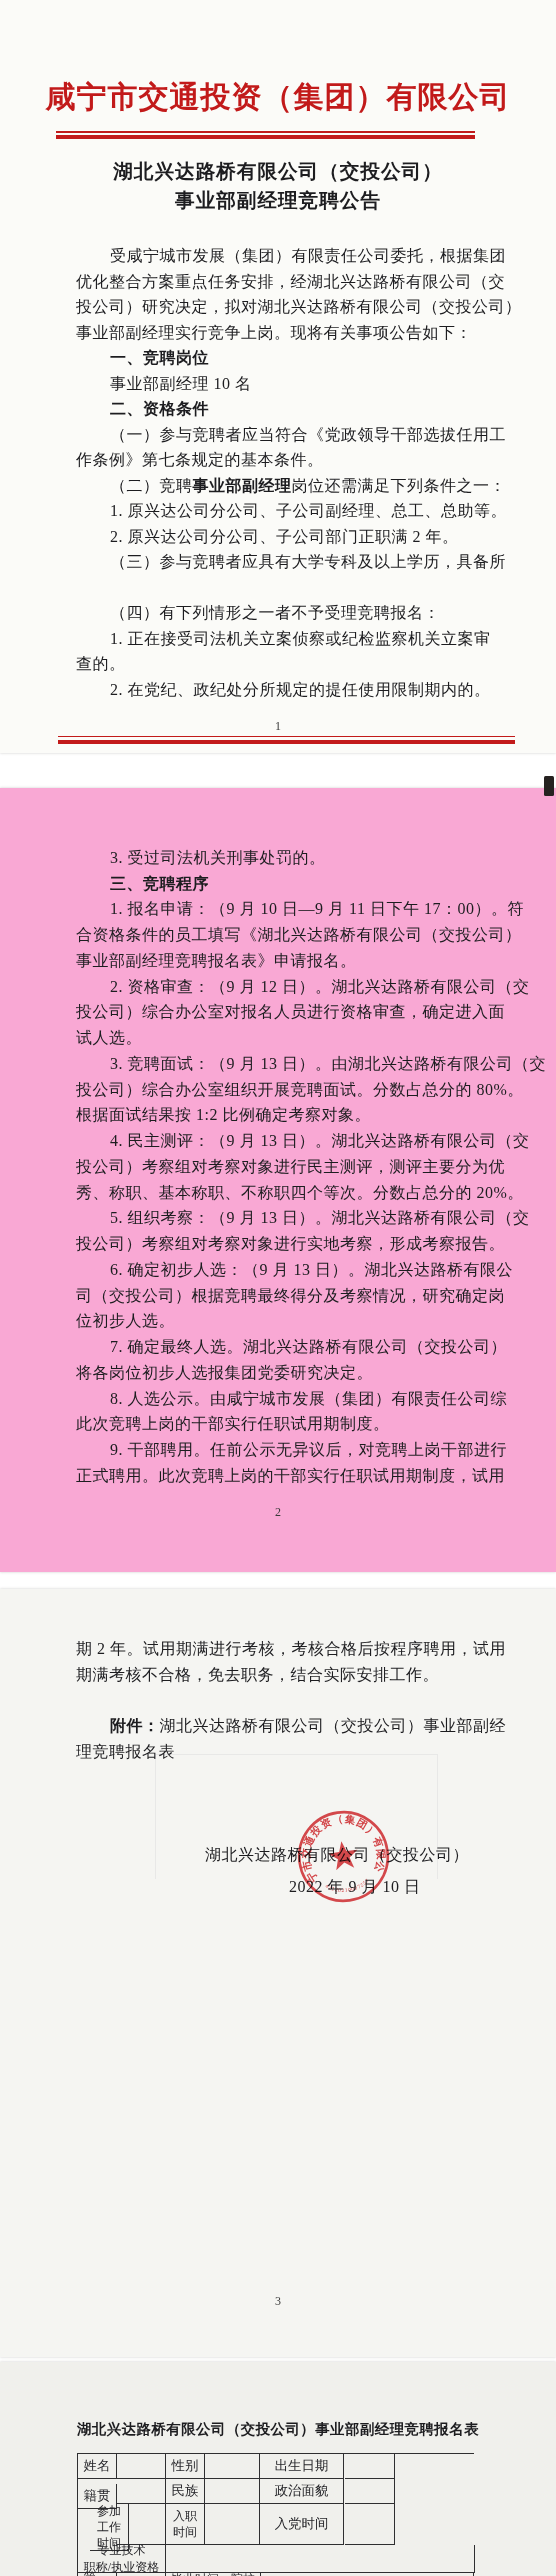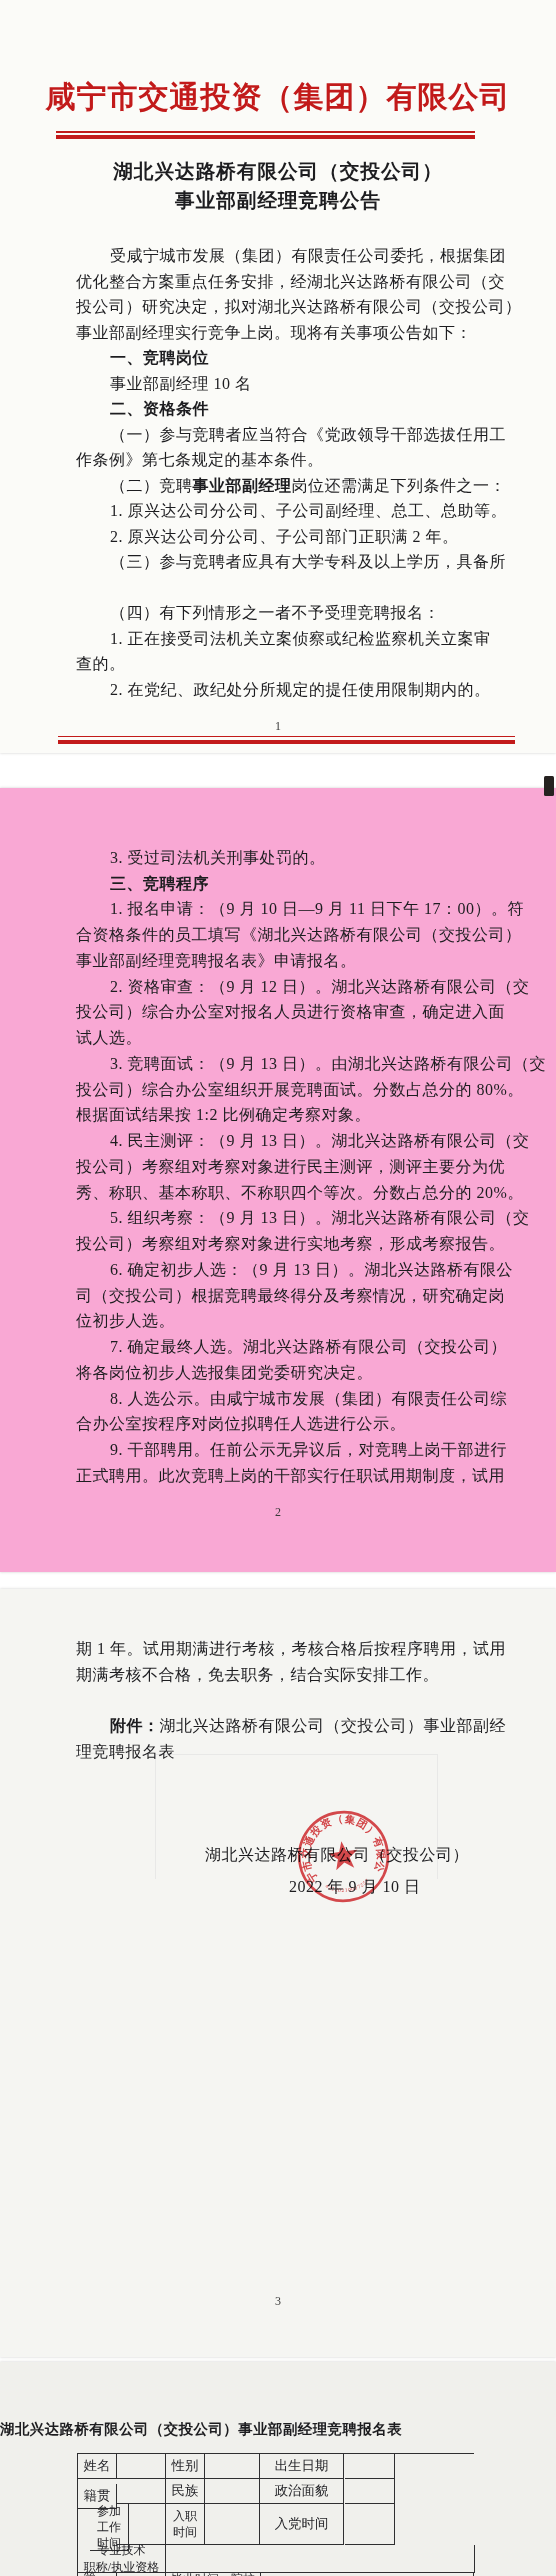--- a/index.html
+++ b/index.html
@@ -24,21 +24,21 @@
       letter-spacing:0.5px;white-space:nowrap;color:var(--ink);}
   .ind{text-indent:34px;}
   .hd{font-family:"Liberation Sans","DejaVu Sans",sans-serif;font-weight:700;}
   .ln b{font-family:"Liberation Sans","DejaVu Sans",sans-serif;font-weight:700;}
   .pgno{position:absolute;left:0;width:556px;text-align:center;font-size:12px;color:#3a3a3a;}
 
   .signer{position:absolute;font-size:16px;letter-spacing:0.5px;white-space:nowrap;}
   .stamp{position:absolute;left:292px;top:1805px;width:103px;height:103px;
          transform:rotate(-8deg);opacity:.9;mix-blend-mode:multiply;}
 
-  .form-title{position:absolute;top:2420px;left:0;width:556px;
+  .form-title{position:absolute;top:2420px;left:0;width:556px;text-align:center;
       font-size:14.4px;font-weight:700;letter-spacing:0.5px;}
   #ftable{position:absolute;left:77px;top:2453px;width:396px;height:671px;
       border-left:1px solid var(--line);border-top:1px solid var(--line);box-sizing:content-box;}
   .tc{position:absolute;border-right:1px solid var(--line);border-bottom:1px solid var(--line);
       box-sizing:border-box;display:flex;align-items:center;justify-content:center;
       text-align:center;font-size:13.4px;color:#26262a;white-space:pre-line;line-height:1.45;}
   .tc.sm{font-size:12px;line-height:1.35;}
 
   .ghost{position:absolute;pointer-events:none;}
   .gline{background:rgba(120,120,140,.10);}
@@ -95,29 +95,29 @@
     <div class="ln" style="top:369px">投公司）考察组对考察对象进行民主测评，测评主要分为优</div>
     <div class="ln" style="top:395px">秀、称职、基本称职、不称职四个等次。分数占总分的 20%。</div>
     <div class="ln ind" style="top:420px">5. 组织考察：（9 月 13 日）。湖北兴达路桥有限公司（交</div>
     <div class="ln" style="top:446px">投公司）考察组对考察对象进行实地考察，形成考察报告。</div>
     <div class="ln ind" style="top:472px">6. 确定初步人选：（9 月 13 日）。湖北兴达路桥有限公</div>
     <div class="ln" style="top:498px">司（交投公司）根据竞聘最终得分及考察情况，研究确定岗</div>
     <div class="ln" style="top:523px">位初步人选。</div>
     <div class="ln ind" style="top:549px">7. 确定最终人选。湖北兴达路桥有限公司（交投公司）</div>
     <div class="ln" style="top:575px">将各岗位初步人选报集团党委研究决定。</div>
     <div class="ln ind" style="top:601px">8. 人选公示。由咸宁城市发展（集团）有限责任公司综</div>
-    <div class="ln" style="top:626px">合办公室按程序对岗位拟聘任人选进行公示。</div>
+    <div class="ln" style="top:626px">此次竞聘上岗的干部实行任职试用期制度。</div>
     <div class="ln ind" style="top:652px">9. 干部聘用。任前公示无异议后，对竞聘上岗干部进行</div>
     <div class="ln" style="top:678px">正式聘用。此次竞聘上岗的干部实行任职试用期制度，试用</div>
     <div class="pgno" style="top:717px">2</div>
     <div class="artifact" style="left:544px;top:-12.4px;width:10.3px;height:20.6px"></div>
   </section>
 
   <section class="page" id="p3">
-    <div class="ln" style="top:50px">期 1 年。试用期满进行考核，考核合格后按程序聘用，试用</div>
+    <div class="ln" style="top:50px">期 2 年。试用期满进行考核，考核合格后按程序聘用，试用</div>
     <div class="ln" style="top:76px">期满考核不合格，免去职务，结合实际安排工作。</div>
     <div class="ln ind" style="top:127px"><b>附件：</b><span>湖北兴达路桥有限公司（交投公司）事业部副经</span></div>
     <div class="ln" style="top:153px">理竞聘报名表</div>
 
     <div class="ghost gline" style="left:155px;top:165px;width:283px;height:1px"></div>
     <div class="ghost gline" style="left:155px;top:166px;width:1px;height:124px"></div>
     <div class="ghost gline" style="left:437px;top:166px;width:1px;height:124px"></div>
     <div class="pgno" style="top:705px">3</div>
   </section>
 

